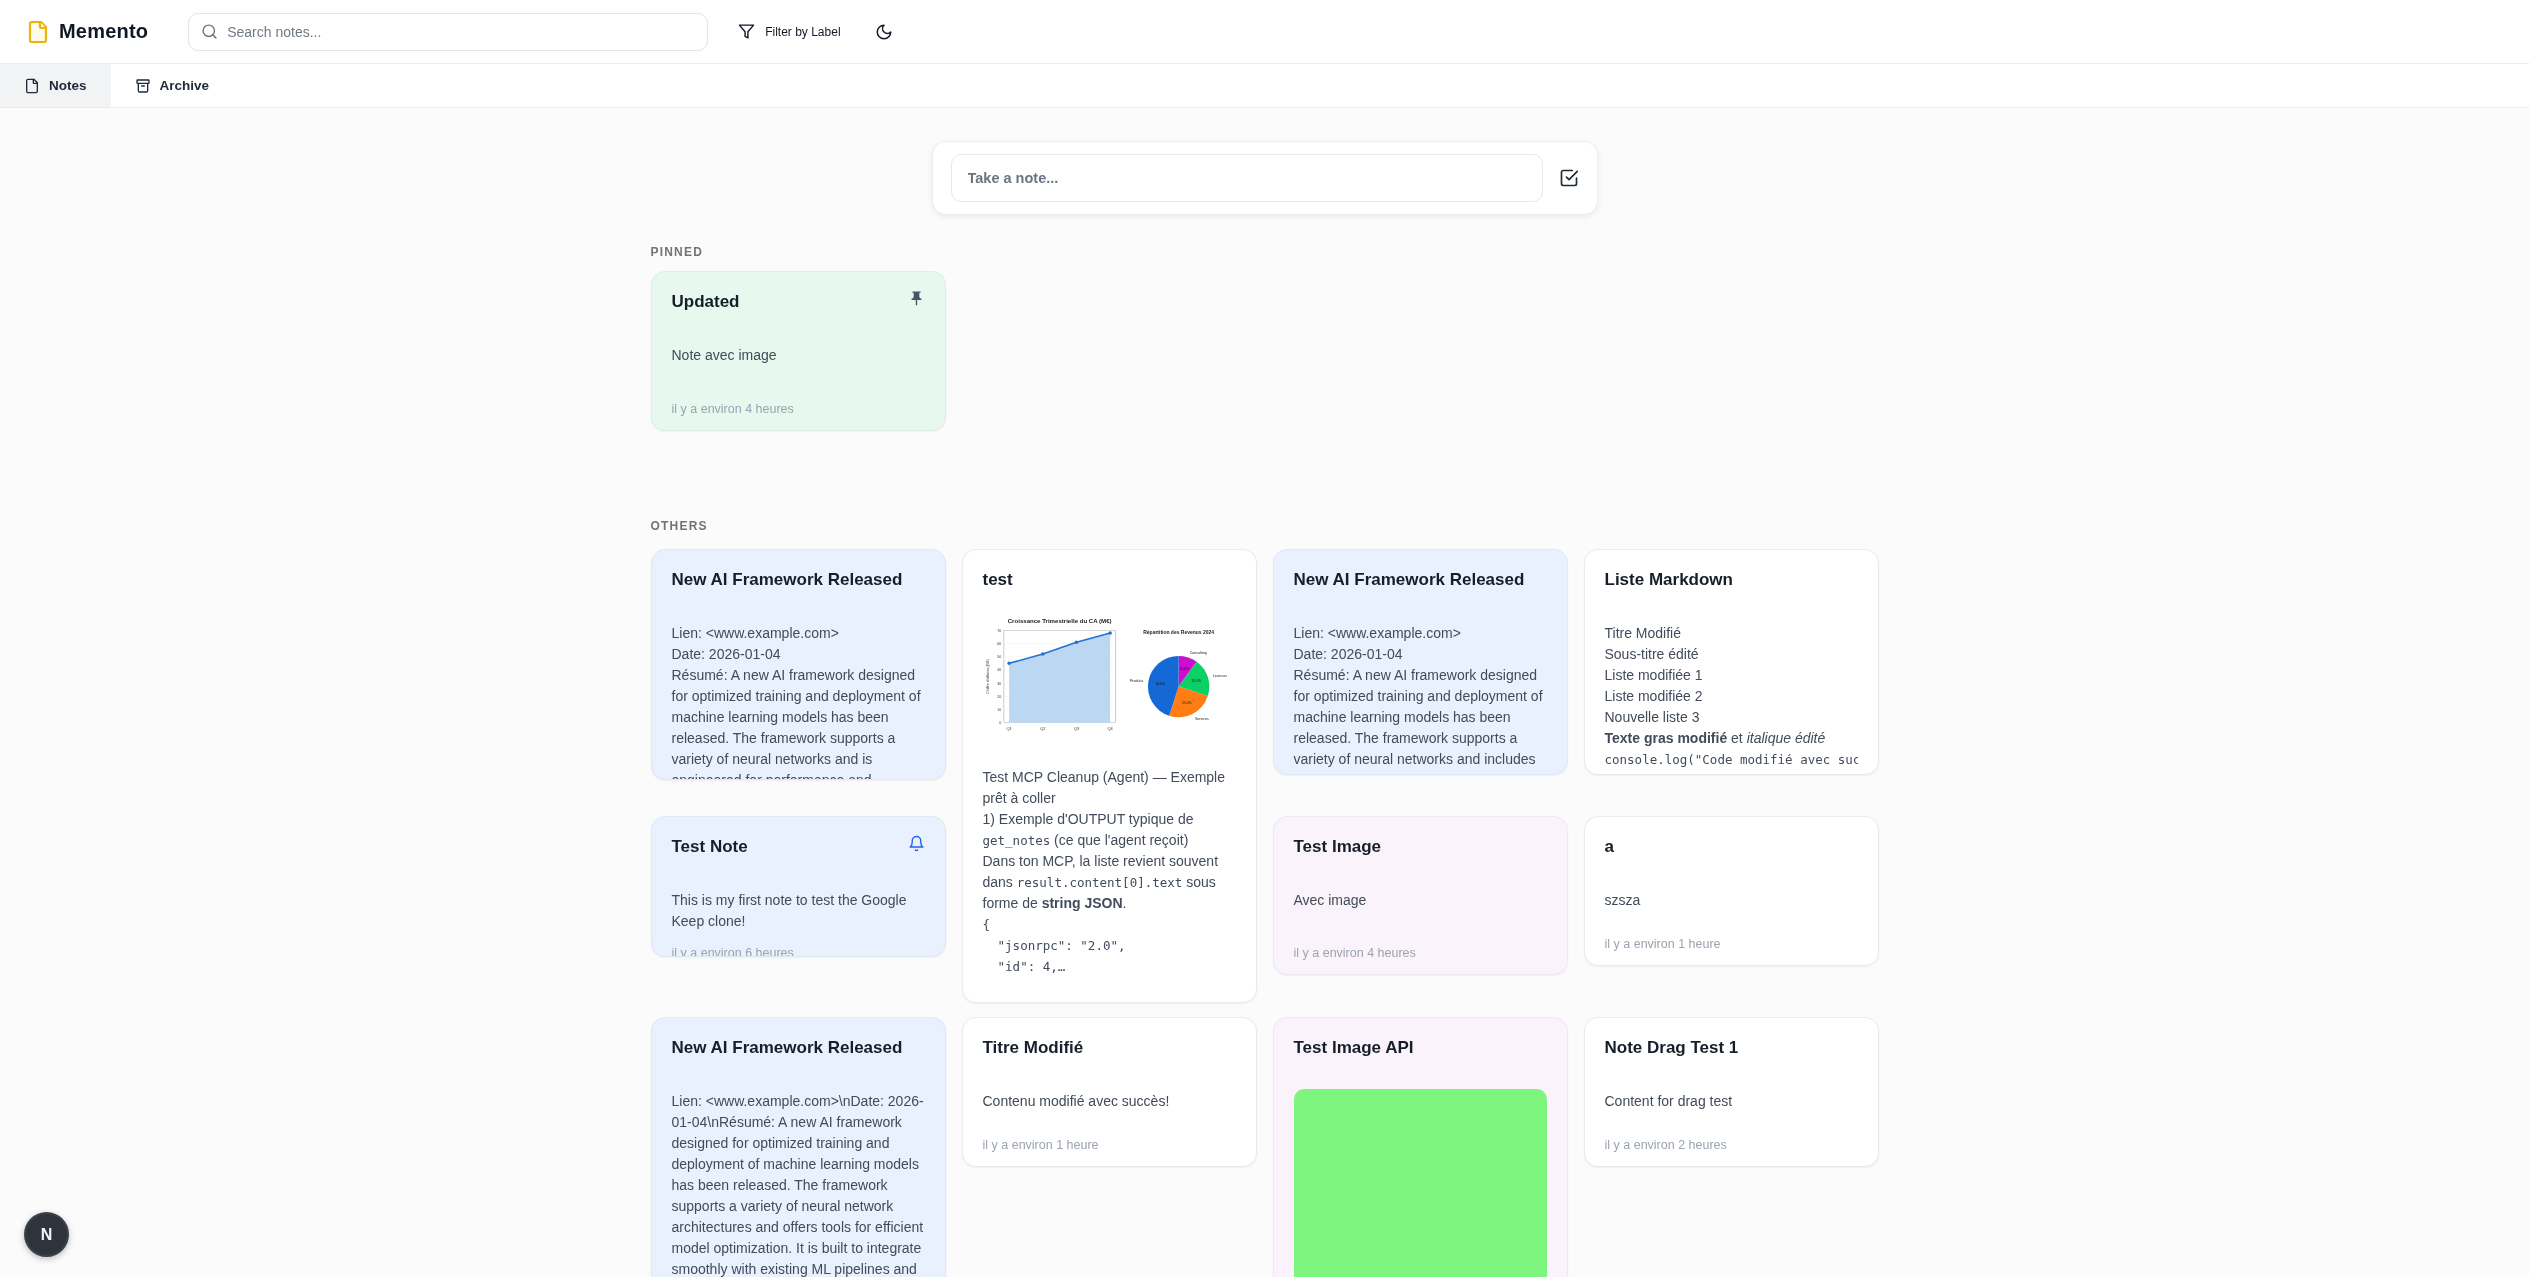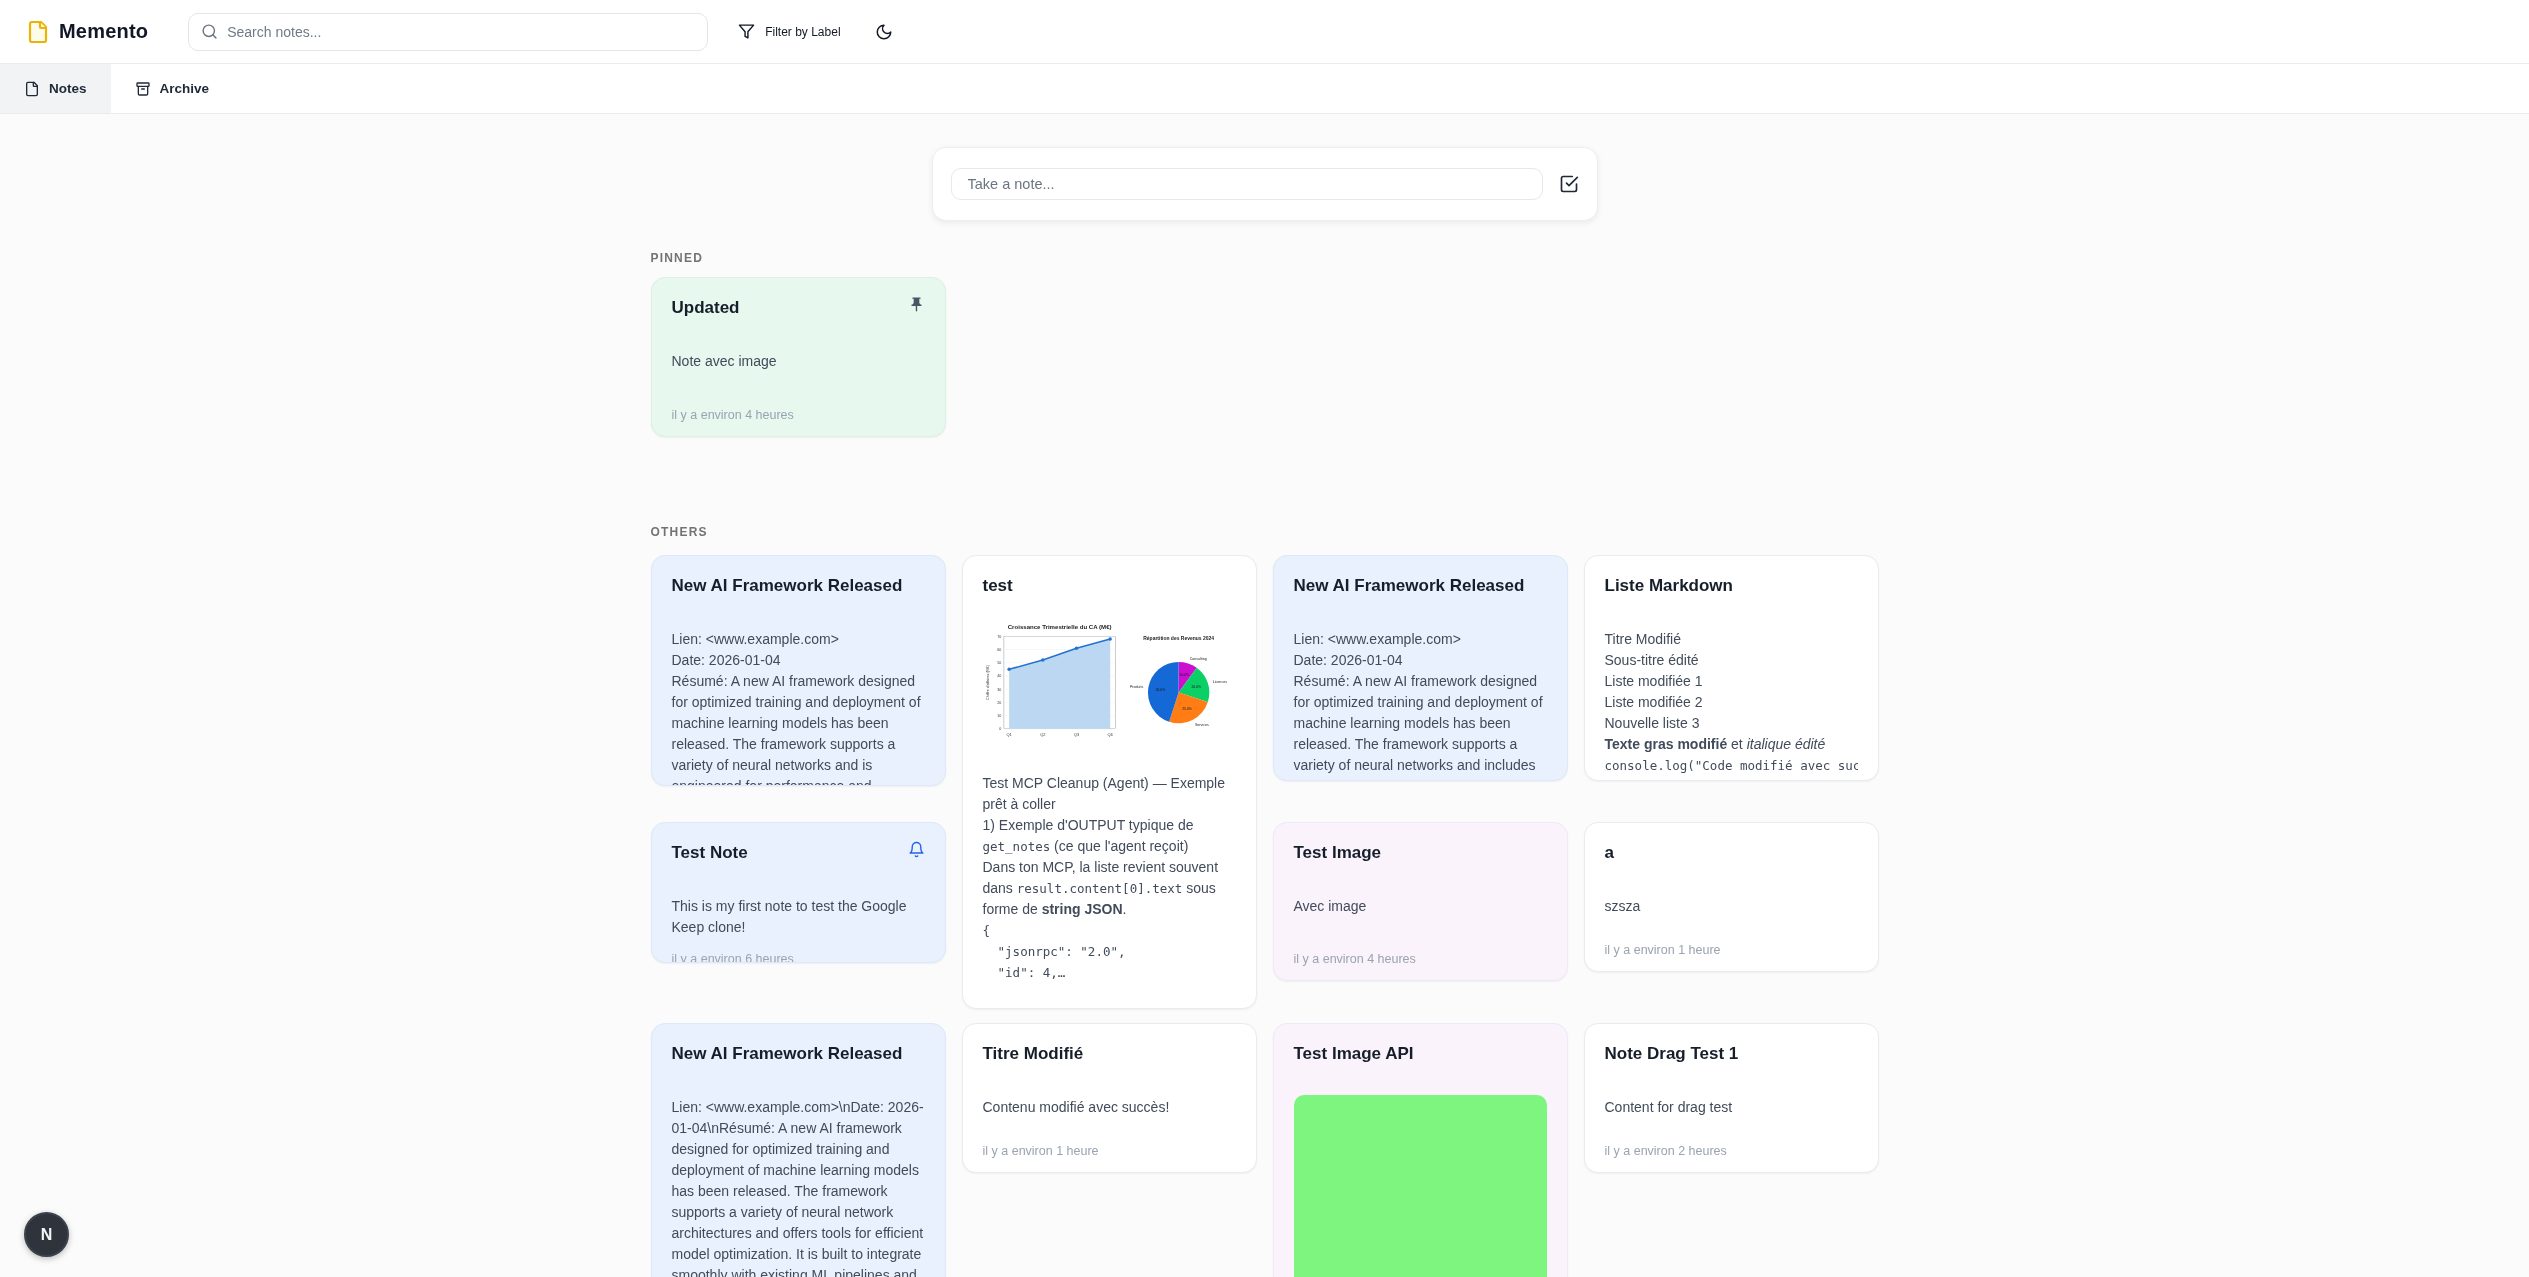--- a/index.html
+++ b/index.html
@@ -29,42 +29,42 @@
   }
   .searchbox input::placeholder { color: #707a87; }
   .filter-btn {
     margin-left: 30px; display: flex; align-items: center; gap: 10px;
     background: none; border: none; cursor: pointer;
     font-size: 12px; color: #111827; font-family: "Liberation Sans", sans-serif;
   }
   .theme-btn { margin-left: 34px; background: none; border: none; cursor: pointer; display: flex; align-items: center; }
   
   .tabbar {
-    height: 51px; background: #fff;
+    height: 45px; background: #fff;
     border-top: 1px solid #e9ebee; border-bottom: 1px solid #e9ebee;
     display: flex; align-items: stretch;
   }
   .tab {
     display: flex; align-items: center; gap: 9px; padding: 0 24px;
     font-size: 13.5px; font-weight: 600; color: #1f2937;
     background: transparent; border: none; cursor: pointer;
     font-family: "Liberation Sans", sans-serif;
   }
   .tab.active { background: #f1f3f5; }
   
   .composer {
     width: 666px; margin: 33px auto 0; height: 74px;
     background: #fff; border: 1px solid #eceef1; border-radius: 14px;
     box-shadow: 0 2px 6px rgba(0,0,0,.07);
     display: flex; align-items: center; padding: 0 18px;
   }
   .composer input {
-    flex: 1; height: 32px; border: 1px solid #e5e8ec; border-radius: 10px;
+    flex: 1; height: 48px; border: 1px solid #e5e8ec; border-radius: 10px;
     padding: 0 16px; font-size: 14.5px; outline: none;
-    font-family: "Liberation Sans", sans-serif; color: #1f2937;
+    font-family: "Liberation Sans", sans-serif; color: #1f2937; font-weight: bold;
   }
   .composer input::placeholder { color: #6b7480; }
   .composer-check { background: none; border: none; cursor: pointer; margin-left: 16px; display: flex; }
   
   .content { width: 1228px; margin: 0 auto; }
   .section-label {
     font-size: 12px; font-weight: bold; letter-spacing: 1.2px;
     color: #737373; margin-top: 30px; margin-bottom: 12px;
   }
   .section-label.others { margin-top: 88px; margin-bottom: 16px; }

